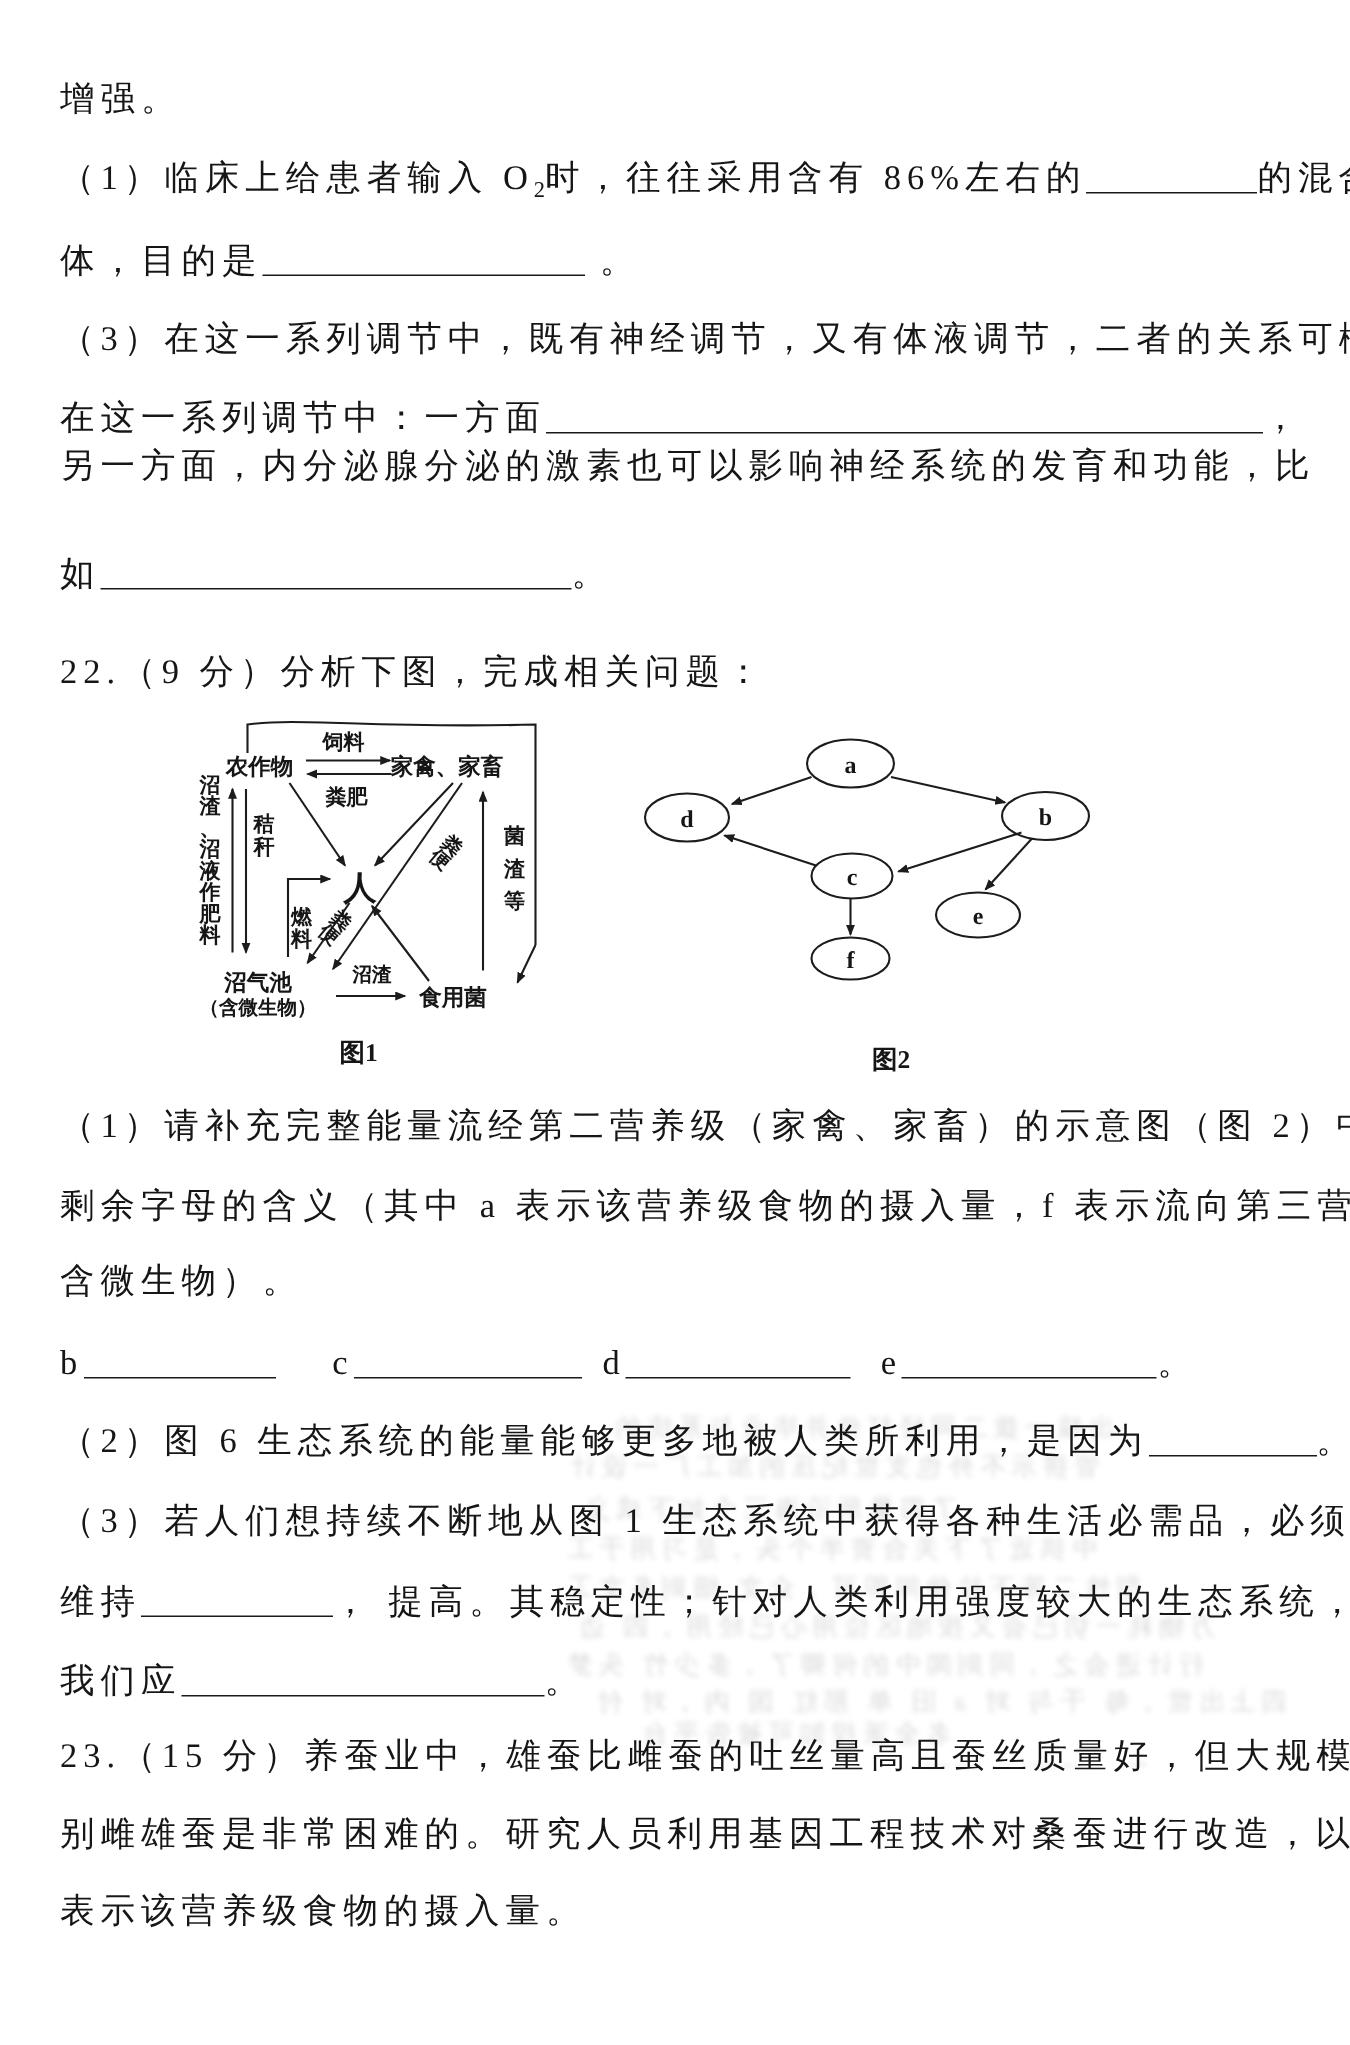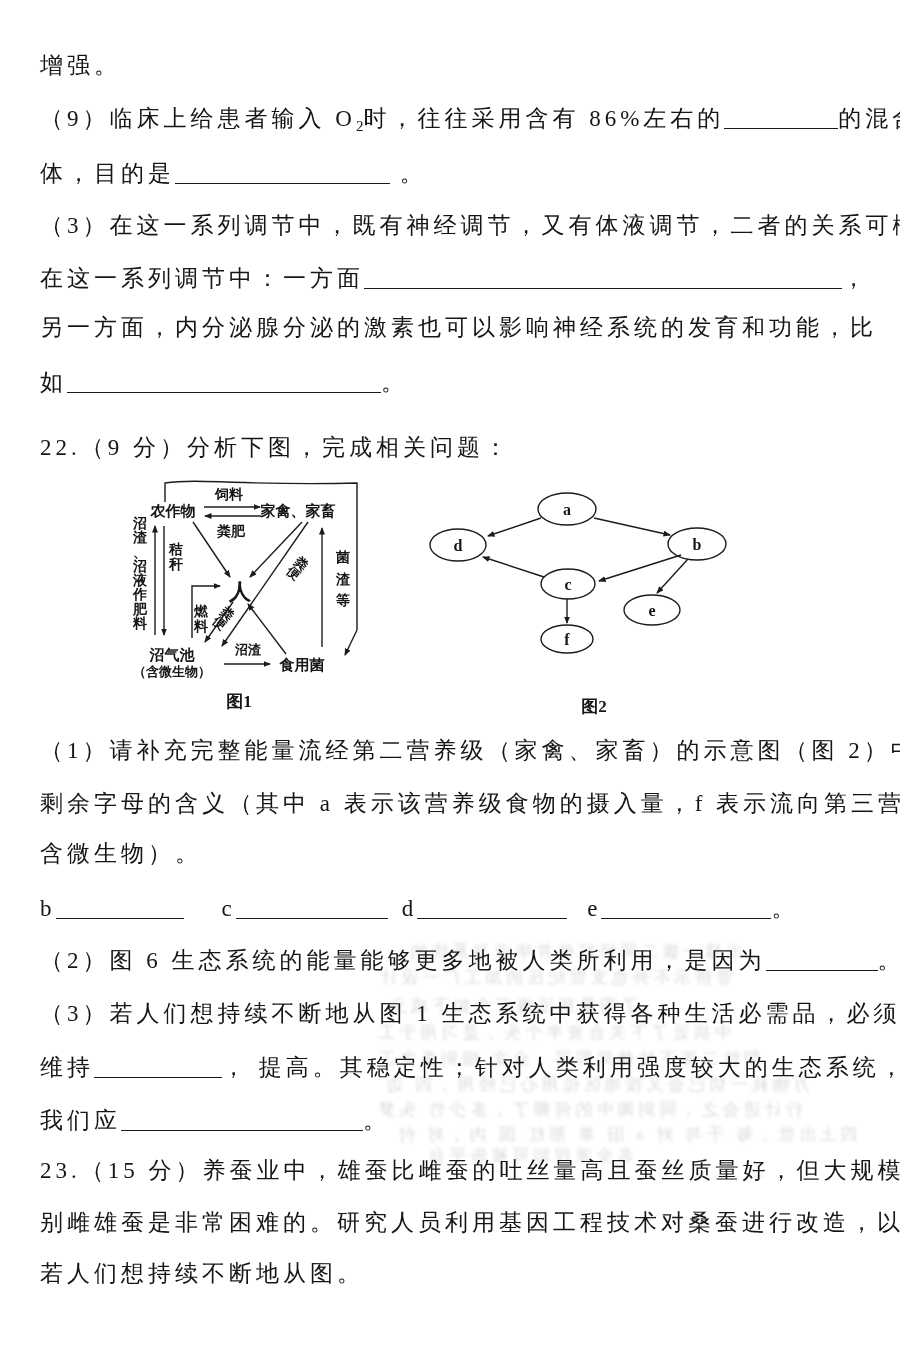--- a/index.html
+++ b/index.html
@@ -44,29 +44,29 @@
   .cap{font-size:17px;font-weight:700;}
   .human{font-size:22px;font-weight:700;}
   .abc{font-size:16px;font-weight:700;}
   .fline{stroke:#1c1c1c;stroke-width:1.4;fill:none;}
 </style>
 </head>
 <body>
 
 <div class="line" style="top:50px"><span>增强。</span></div>
 
-<div class="line" style="top:103px"><span>（9）临床上给患者输入 O</span><span class="sub">2</span><span>时，往往采用含有 86%左右的</span><span class="blank" style="width:114px"></span><span>的混合气</span></div>
+<div class="line" style="top:103px"><span>（1）临床上给患者输入 O</span><span class="sub">2</span><span>时，往往采用含有 86%左右的</span><span class="blank" style="width:114px"></span><span>的混合气</span></div>
 
 <div class="line" style="top:158px"><span>体，目的是</span><span class="blank" style="width:215px"></span><span> 。</span></div>
 
 <div class="line" style="top:210px"><span>（3）在这一系列调节中，既有神经调节，又有体液调节，二者的关系可概</span></div>
 
 <div class="line" style="top:263px"><span>在这一系列调节中：一方面</span><span class="blank" style="width:478px"></span><span>，</span></div>
 
-<div class="line" style="top:312px"><span>另一方面，内分泌腺分泌的激素也可以影响神经系统的发育和功能，比</span></div>
+<div class="line" style="top:295px"><span>另一方面，内分泌腺分泌的激素也可以影响神经系统的发育和功能，比</span></div>
 
 <div class="line" style="top:367px"><span>如</span><span class="blank" style="width:314px"></span><span>。</span></div>
 
 <div class="line" style="top:432px"><span>22.（9 分）分析下图，完成相关问题：</span></div>
 
 <div class="figstrip">
 
   <div class="ghost">
     <div class="ghost-row" style="top:4px;left:34px">出猿一拨二同经打件并毕业与系统的</div>
     <div class="ghost-row" style="top:30px;left:4px">管拼示不外也支世纪压的加工厂一设计</div>
@@ -171,13 +171,13 @@
 <div class="line" style="top:893px"><span>b</span><span class="blank" style="width:128px;margin-right:38px"></span><span>c</span><span class="blank" style="width:152px;margin-right:14px"></span><span>d</span><span class="blank" style="width:150px;margin-right:20px"></span><span>e</span><span class="blank" style="width:170px"></span><span>。</span></div>
 
 <div class="line" style="top:945px"><span>（2）图 6 生态系统的能量能够更多地被人类所利用，是因为</span><span class="blank" style="width:112px"></span><span>。</span></div>
 
 <div class="line" style="top:998px"><span>（3）若人们想持续不断地从图 1 生态系统中获得各种生活必需品，必须要</span></div>
 <div class="line" style="top:1052px"><span>维持</span><span class="blank" style="width:128px"></span><span>， 提高。其稳定性；针对人类利用强度较大的生态系统，</span></div>
 <div class="line" style="top:1105px"><span>我们应</span><span class="blank" style="width:242px"></span><span>。</span></div>
 
 <div class="line" style="top:1155px"><span>23.（15 分）养蚕业中，雄蚕比雌蚕的吐丝量高且蚕丝质量好，但大规模鉴</span></div>
 <div class="line" style="top:1207px"><span>别雌雄蚕是非常困难的。研究人员利用基因工程技术对桑蚕进行改造，以</span></div>
-<div class="line" style="top:1258px"><span>若人们想持续不断地从图。</span></div>
+<div class="line" style="top:1258px"><span>表示该营养级食物的摄入量。</span></div>
 
 </body></html>

